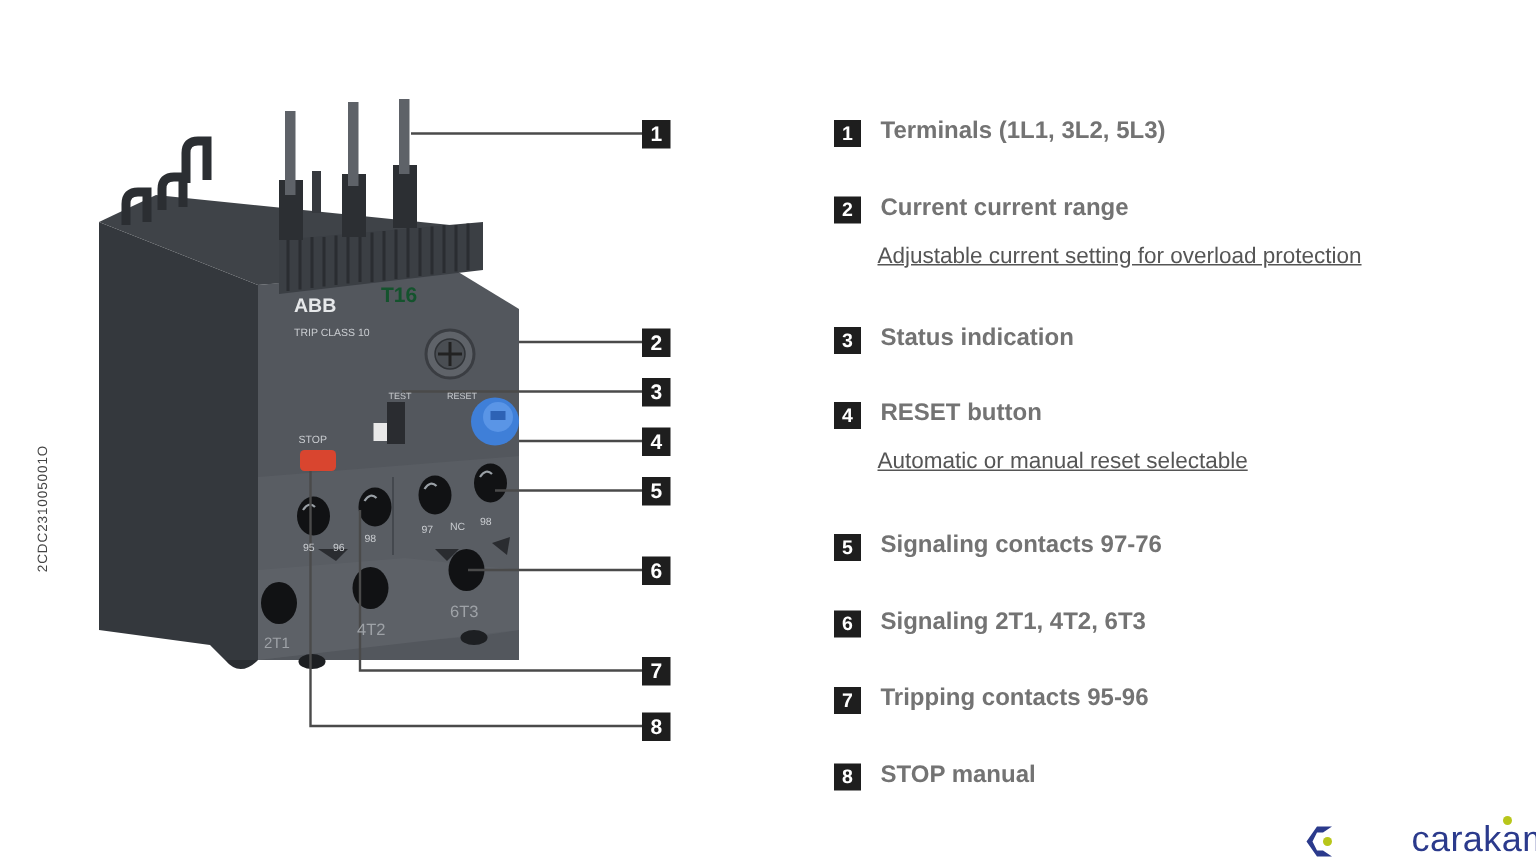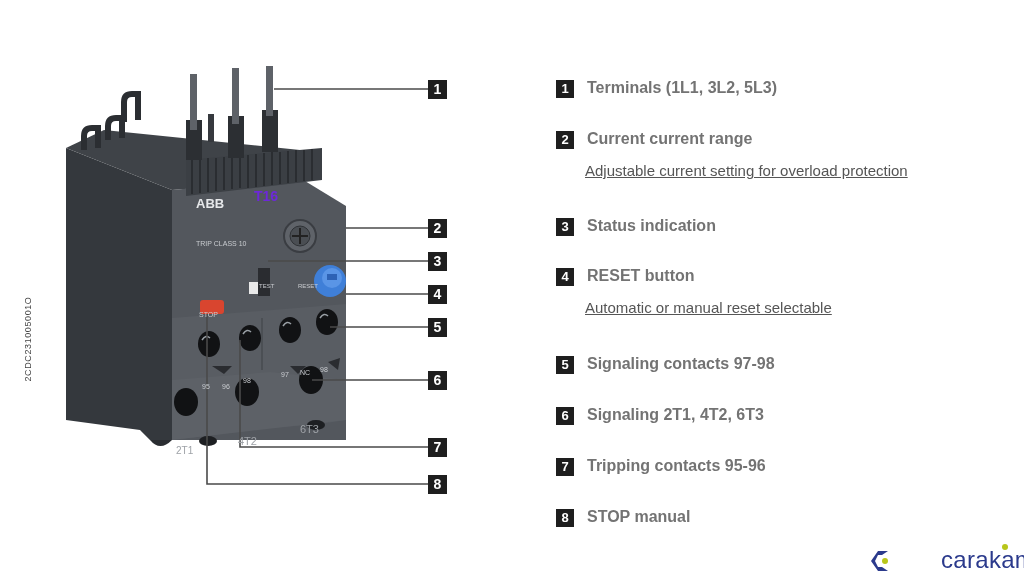--- a/index.html
+++ b/index.html
@@ -14,21 +14,21 @@
   
   .device { position:absolute; left:0; top:0; width:1024px; height:576px; }
   .dev-svg { position:absolute; left:0; top:0; }
 
   .serial {
     position:absolute; left:28px; top:340px;
     transform:rotate(-90deg); transform-origin:center center;
     font-size:9px; letter-spacing:0.6px; color:#444;
     width:130px; text-align:center; margin-left:-65px; margin-top:-6px;
   }
-  .dev-label { position:absolute; color:#c9ccd0; font-size:8px;margin-top:21px; }
+  .dev-label { position:absolute; color:#c9ccd0; font-size:8px; }
   .dev-brand { position:absolute; color:#e6e8ea; font-weight:bold; }
 
   
   .callout-box {
     position:absolute; width:19px; height:19px; background:#1e1e1e;
     color:#ffffff; font-weight:bold; font-size:14px; line-height:19px;
     text-align:center;
   }
 
   
@@ -147,21 +147,21 @@
         <line x1="268" y1="261" x2="428" y2="261"></line>
         <line x1="346" y1="294" x2="428" y2="294"></line>
         <line x1="330" y1="327" x2="428" y2="327"></line>
         <line x1="312" y1="380" x2="428" y2="380"></line>
         <polyline points="240,340 240,447 428,447"></polyline>
         <polyline points="207,314 207,484 428,484"></polyline>
       </g>
     </svg>
 
     <span class="dev-brand" style="left:196px;top:196px;font-size:13px;">ABB</span>
-    <span class="dev-brand" style="left:254px;top:188px;font-size:14px;color:#6d28d9;">T16</span>
+    <span class="dev-brand" style="left:254px;top:188px;font-size:14px;color:#14532d;">T16</span>
     <span class="dev-label" style="left:196px;top:219px;font-size:7px;">TRIP CLASS 10</span>
     <span class="dev-label" style="left:199px;top:290px;font-size:7px;">STOP</span>
     <span class="dev-label" style="left:298px;top:262px;font-size:6px;">RESET</span>
     <span class="dev-label" style="left:259px;top:262px;font-size:6px;">TEST</span>
 
     <span class="dev-label" style="left:202px;top:362px;font-size:7px;">95</span>
     <span class="dev-label" style="left:222px;top:362px;font-size:7px;">96</span>
     <span class="dev-label" style="left:243px;top:356px;font-size:7px;">98</span>
     <span class="dev-label" style="left:281px;top:350px;font-size:7px;">97</span>
     <span class="dev-label" style="left:300px;top:348px;font-size:7px;">NC</span>
@@ -197,21 +197,21 @@
       <div class="legend-num">3</div>
       <div class="legend-title">Status indication</div>
     </div>
     <div class="legend-item" style="top:268px;">
       <div class="legend-num">4</div>
       <div class="legend-title">RESET button</div>
       <div class="legend-desc">Automatic or manual reset selectable</div>
     </div>
     <div class="legend-item" style="top:356px;">
       <div class="legend-num">5</div>
-      <div class="legend-title">Signaling contacts 97-98</div>
+      <div class="legend-title">Signaling contacts 97-76</div>
     </div>
     <div class="legend-item" style="top:407px;">
       <div class="legend-num">6</div>
       <div class="legend-title">Signaling 2T1, 4T2, 6T3</div>
     </div>
     <div class="legend-item" style="top:458px;">
       <div class="legend-num">7</div>
       <div class="legend-title">Tripping contacts 95-96</div>
     </div>
     <div class="legend-item" style="top:509px;">

